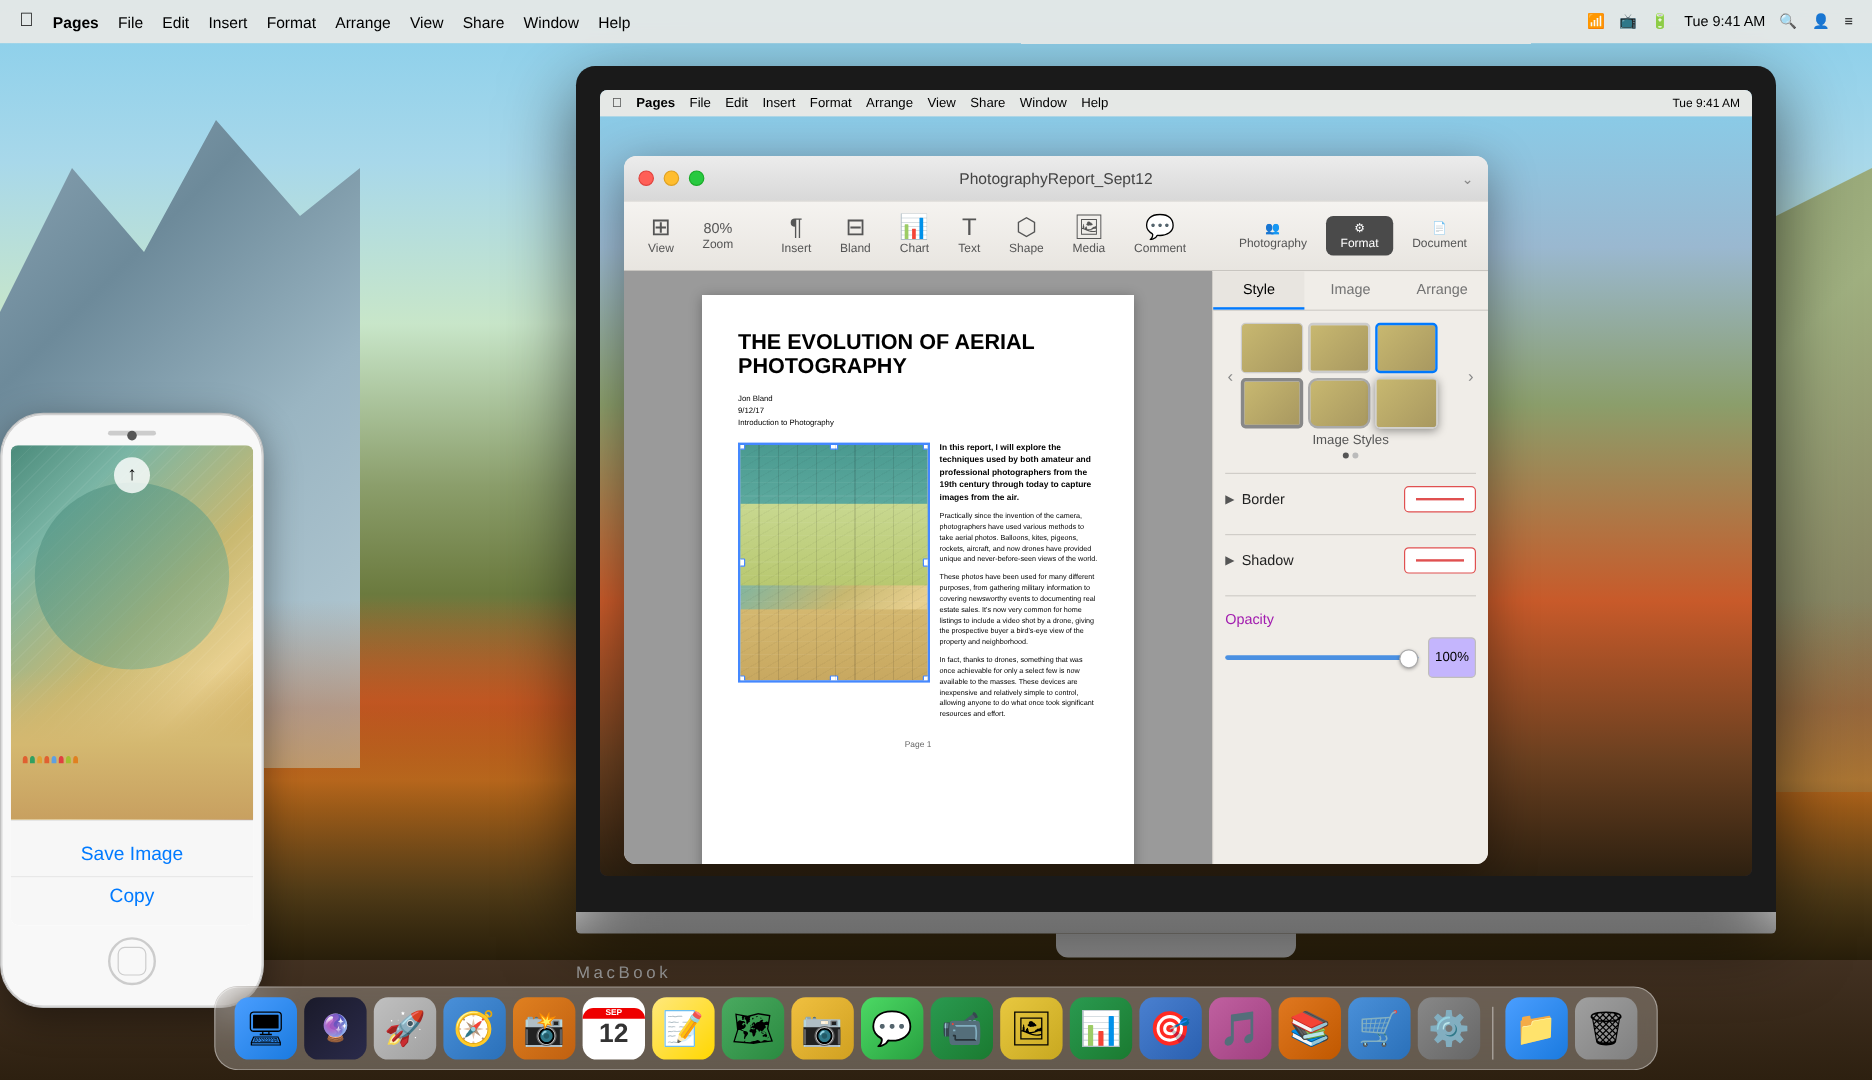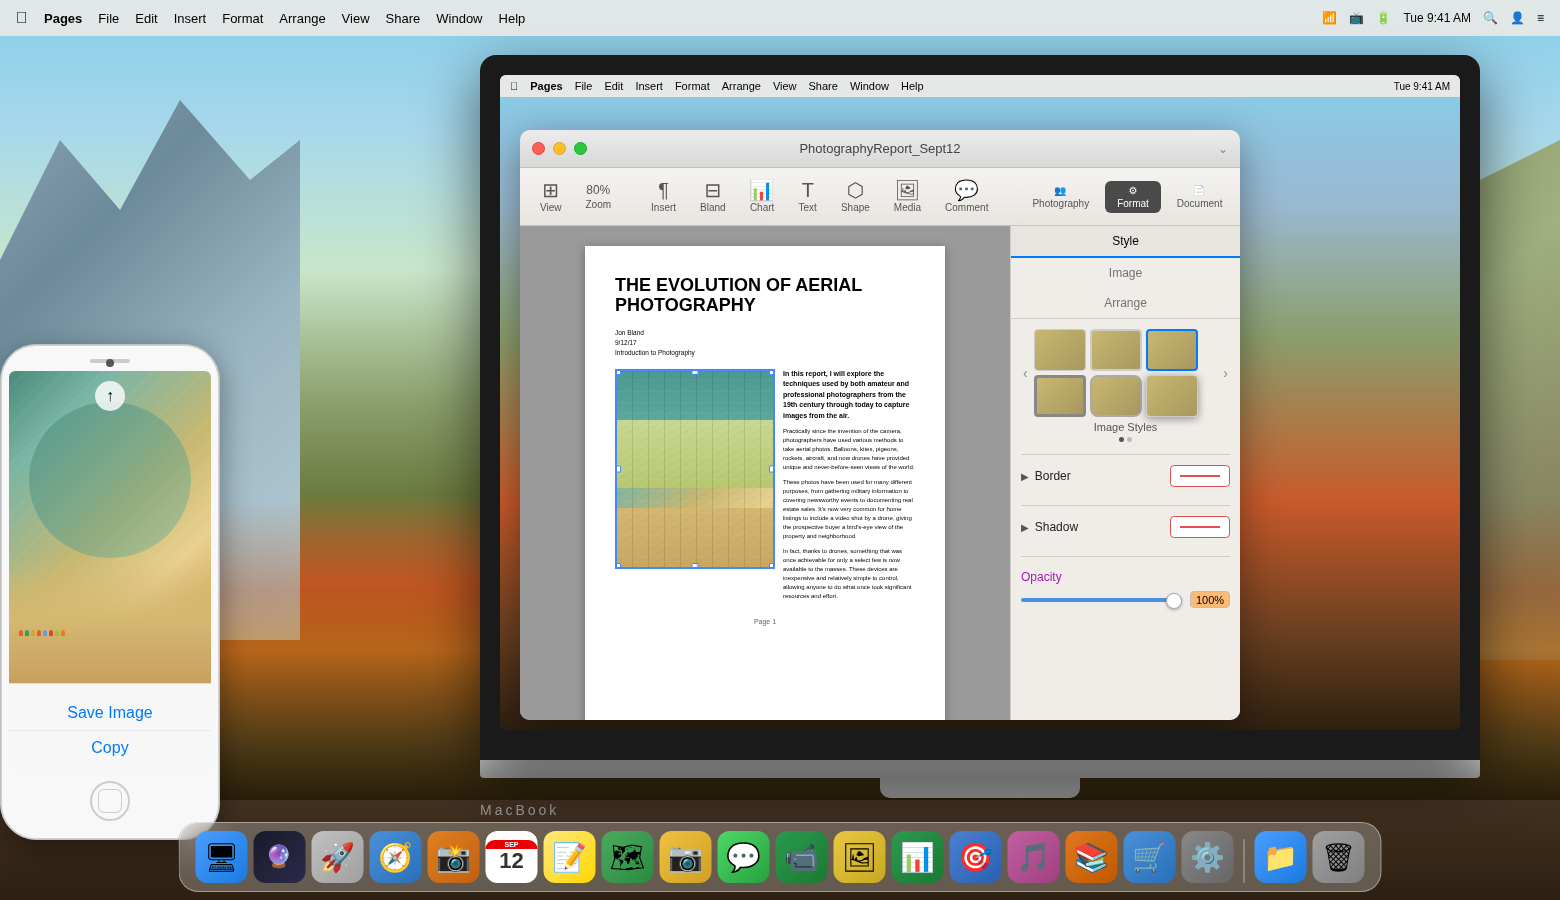--- a/index.html
+++ b/index.html
@@ -353,21 +353,20 @@
     .format-panel {
       width: 230px;
       background: #f0ede8;
       border-left: 1px solid #d0cdc8;
       display: flex;
       flex-direction: column;
     }
     .panel-tabs {
       display: flex;
       border-bottom: 1px solid #d0cdc8;
-      flex-direction: column;
     }
     .panel-tab {
       flex: 1;
       padding: 8px 4px;
       text-align: center;
       font-size: 12px;
       cursor: pointer;
       color: #737373;
     }
     .panel-tab.active {
@@ -504,22 +503,22 @@
       top: -5px;
       width: 14px;
       height: 14px;
       background: white;
       border: 1px solid #aaa;
       border-radius: 50%;
       box-shadow: 0 1px 3px rgba(0,0,0,0.3);
     }
     .opacity-value {
       width: 40px;
-      height: 17px;
-      background: #fdba74;
+      height: 34px;
+      background: #c4b5fd;
       border: 1px solid #c0bebb;
       border-radius: 4px;
       display: flex;
       align-items: center;
       justify-content: center;
       font-size: 11px;
     }
 
     
     .iphone-container {

